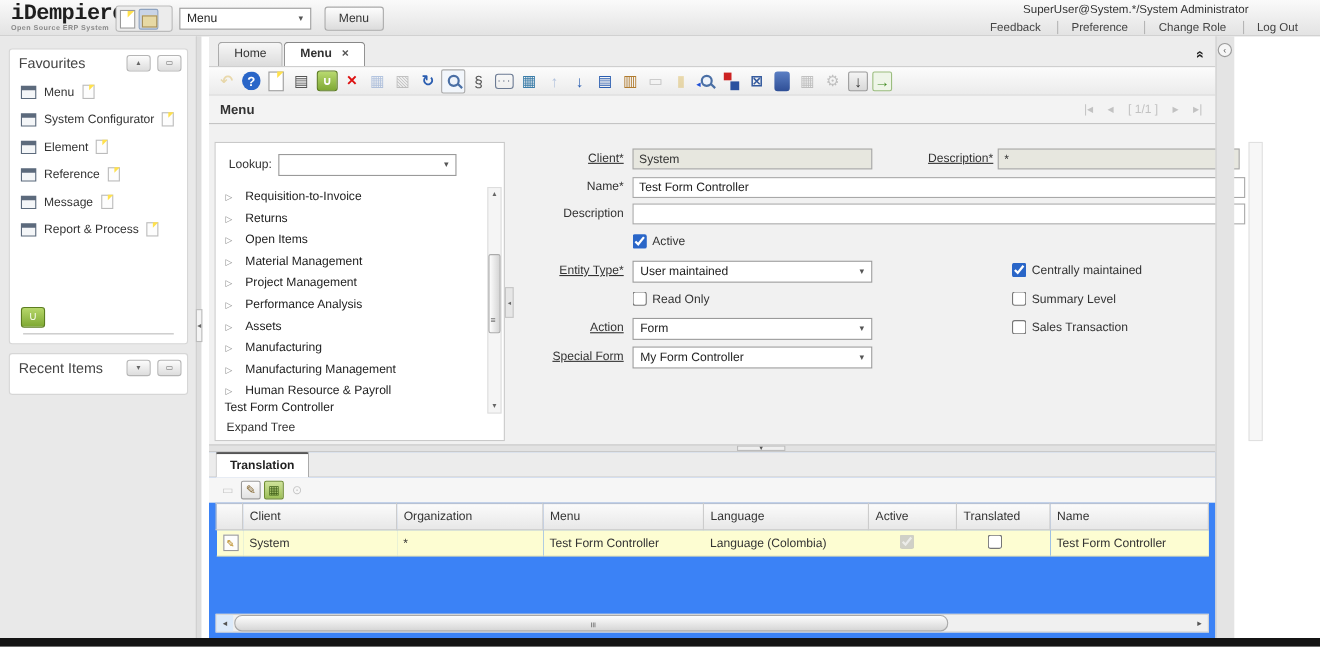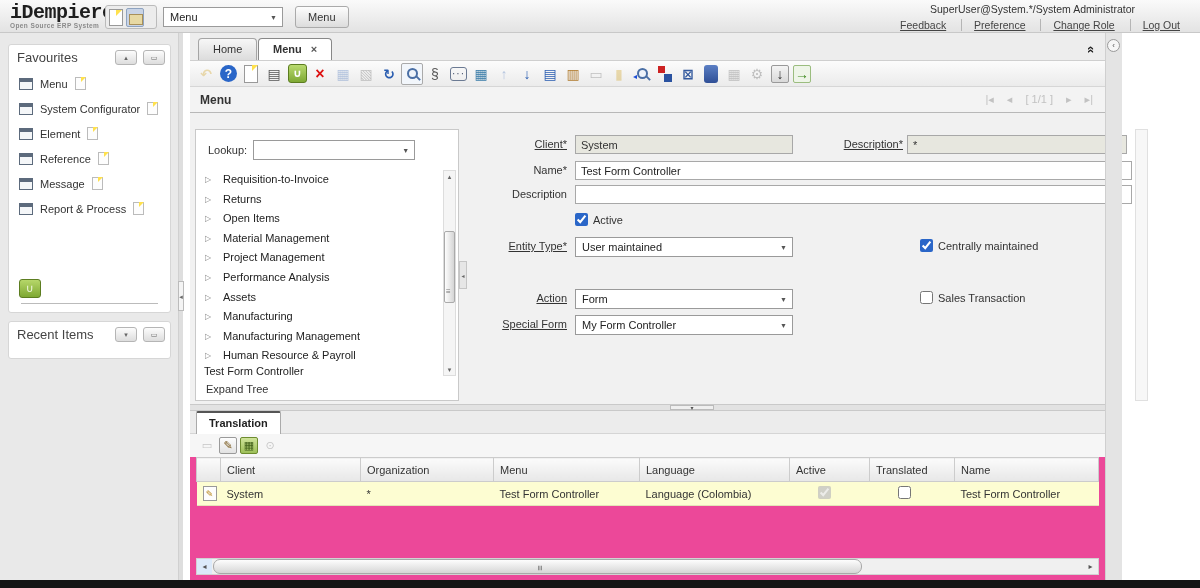--- a/index.html
+++ b/index.html
@@ -19,21 +19,21 @@
   .hq-folder { width:18px; height:19px; background:#c9d4e6; border:1px solid #8ea3c0; border-radius:2px; position:relative; cursor:pointer; }
   .hq-folder:after { content:""; position:absolute; left:2px; top:5px; width:12px; height:9px; background:#e7d9a4; border:1px solid #a8905a; }
   .fsel { background:#fff; border:1px solid #9a9a9a; height:20px; line-height:18px; padding:0 18px 0 6px;
           position:relative; cursor:pointer; color:#222; }
   .fsel:after { content:"▼"; position:absolute; right:5px; top:1px; font-size:7px; color:#555; }
   #hdr-sel { position:absolute; left:163px; top:7px; width:120px; }
   #hdr-btn { position:absolute; left:295px; top:6px; height:22px; padding:0 12px; font-size:11px; color:#333;
              background:linear-gradient(#fdfdfd,#dcdcdc); border:1px solid #aaa; border-radius:3px; cursor:pointer; }
   #userinfo { position:absolute; right:65px; top:3px; font-size:10.5px; color:#333; }
   #hlinks { position:absolute; right:8px; top:19px; font-size:10.5px; color:#444; }
-  #hlinks span { padding:0 12px; border-left:1px solid #b5b5b5; cursor:pointer;text-decoration:underline; }
+  #hlinks span { padding:0 12px; border-left:1px solid #b5b5b5; cursor:pointer; }
   #hlinks span:first-child { border-left:none; }
 
   
   #sidebar { position:absolute; left:0; top:33px; width:183px; height:547px; background:#e9e9e9; }
   #sb-split { position:absolute; right:0; top:0; width:5px; height:100%; background:#dedede; border-left:1px solid #d0d0d0; }
   #sb-split .hdl { position:absolute; left:-1px; top:248px; width:6px; height:30px; background:#f4f4f4;
                    border:1px solid #bbb; font-size:7px; color:#666; text-align:center; line-height:30px; cursor:pointer; }
   .panel { position:absolute; left:8px; width:163px; background:#fff; border:1px solid #d6d6d6; border-radius:3px; }
   #fav-panel { top:11px; height:269px; }
   #rec-panel { top:288px; height:38px; }
@@ -142,21 +142,21 @@
   .cb-main { left:98px; top:2px; }
   .cb-right { left:443px; top:2px; }
 
   
   #hsplit { position:absolute; left:0; right:17px; top:371px; height:7px; background:#e2e2e2;
             border-top:1px solid #c9c9c9; border-bottom:1px solid #c9c9c9; }
   #hsplit .hdl { position:absolute; left:480px; top:0; width:44px; height:5px; background:#efefef; border:1px solid #bbb;
                  font-size:6px; color:#555; text-align:center; line-height:4px; cursor:pointer; }
 
   
-  #transl { position:absolute; left:0; right:17px; top:378px; bottom:0; background:#ec4899; }
+  #transl { position:absolute; left:0; right:17px; top:378px; bottom:0; background:#3b82f6; }
   #ttabrow { position:absolute; left:0; right:0; top:0; height:23px; background:#ececec; border-bottom:1px solid #d5d5d5; }
   #ttab { position:absolute; left:6px; top:0; height:23px; padding:4px 12px 0; background:#fff; font-weight:bold; color:#222;
           border:1px solid #aaa; border-top:2px solid #555; border-bottom:none; border-radius:2px 2px 0 0; cursor:pointer; }
   #ttbar { position:absolute; left:0; right:0; top:23px; height:23px; background:#f6f6f6; display:flex; align-items:center; padding-left:8px; gap:3px; }
   .mini { width:18px; height:17px; display:inline-flex; align-items:center; justify-content:center; font-size:11px;
           color:#555; cursor:pointer; border-radius:2px; }
   .mini.dis { opacity:0.3; }
   .mini.tile { background:linear-gradient(#fdfdfd,#e2e2e2); border:1px solid #9a9a9a; color:#7a5a1e; }
   .mini.tgrn { background:linear-gradient(#cfe39a,#9dbf58); border:1px solid #6d8c2f; color:#41601a; }
   #ttable { position:absolute; left:6px; right:6px; top:46px; border-collapse:collapse; table-layout:fixed; width:calc(100% - 12px); }
@@ -377,20 +377,30 @@
           <input type="checkbox" checked="" style="">
           <span>Active</span>
         </span>
       </div>
       <div class="frow" style="top:110px;">
         <span class="flabel lnk">Entity Type*</span>
         <div class="fsel fld"><span>User maintained</span></div>
         <span class="cbwrap cb-right">
           <input type="checkbox" checked="" style="">
           <span>Centrally maintained</span>
+        </span>
+      </div>
+      <div class="frow" style="top:136px;">
+        <span class="cbwrap cb-main">
+          <input type="checkbox" style="">
+          <span>Read Only</span>
+        </span>
+        <span class="cbwrap cb-right">
+          <input type="checkbox" style="">
+          <span>Summary Level</span>
         </span>
       </div>
       <div class="frow" style="top:162px;">
         <span class="flabel lnk">Action</span>
         <div class="fsel fld"><span>Form</span></div>
         <span class="cbwrap cb-right">
           <input type="checkbox" style="">
           <span>Sales Transaction</span>
         </span>
       </div>

